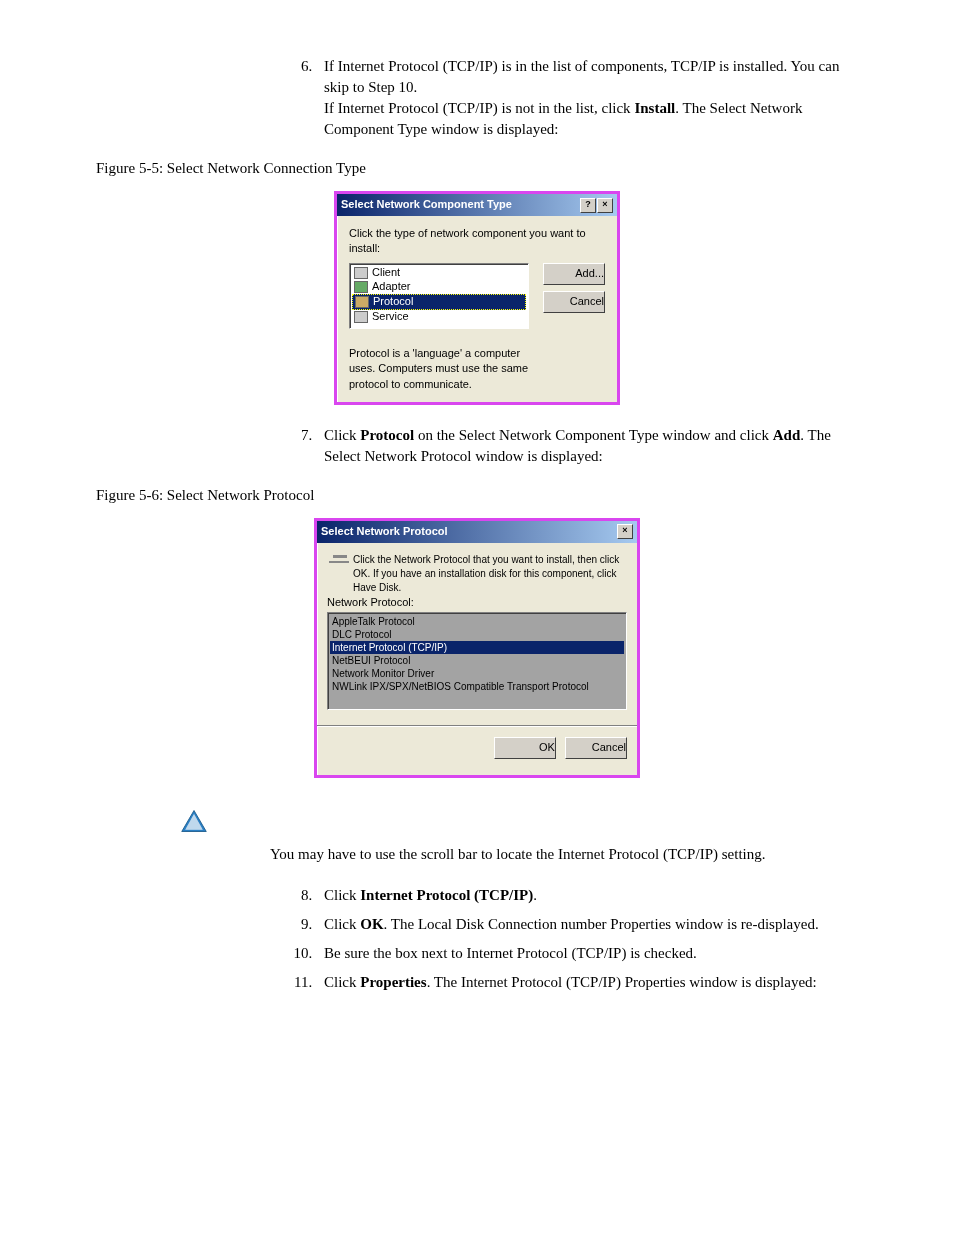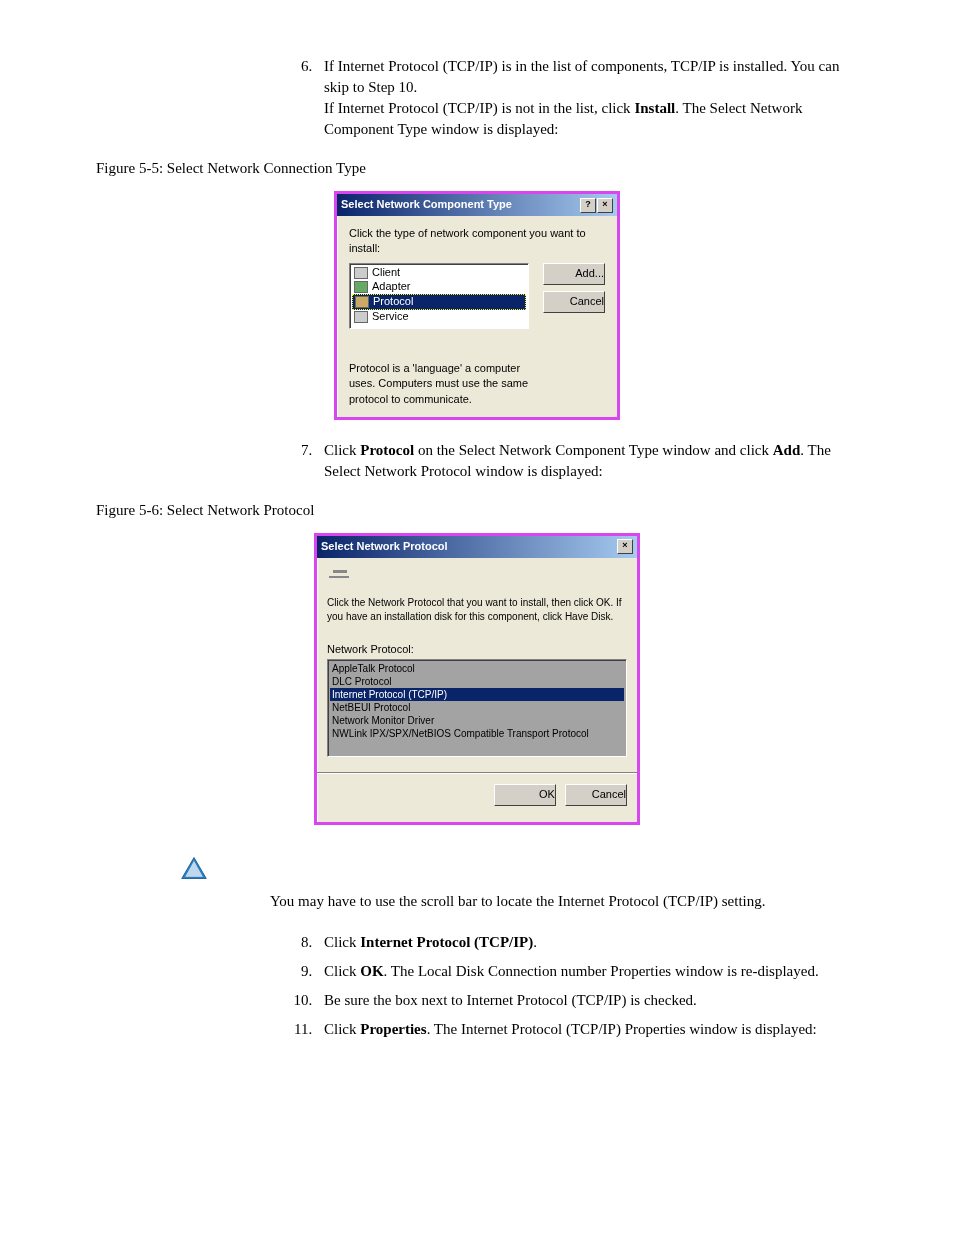--- a/index.html
+++ b/index.html
@@ -104,33 +104,31 @@
     border-right-color: #404040;
     border-bottom-color: #404040;
     font-family: Tahoma, Arial, sans-serif;
     font-size: 11px;
     text-align: right;
     line-height: 18px;
     display: block;
     margin-bottom: 6px;
   }
   .desc-text {
-    margin-top: 32px;
+    margin-top: 17px;
     font-size: 11px;
     width: 200px;
   }
   
   .dlg2 { width: 320px; }
   .dlg2 .dlg-body { padding: 10px; }
   .proto-instr {
     display: flex;
-    gap: 8px;
-    margin-bottom: 18px;
+    gap: 2px;
     font-size: 10px;
-    flex-direction: column;
   }
   .proto-icon {
     width: 24px; height: 20px;
     flex-shrink: 0;
     position: relative;
   }
   .proto-icon::before {
     content: "";
     position: absolute;
     left: 6px; top: 2px;

